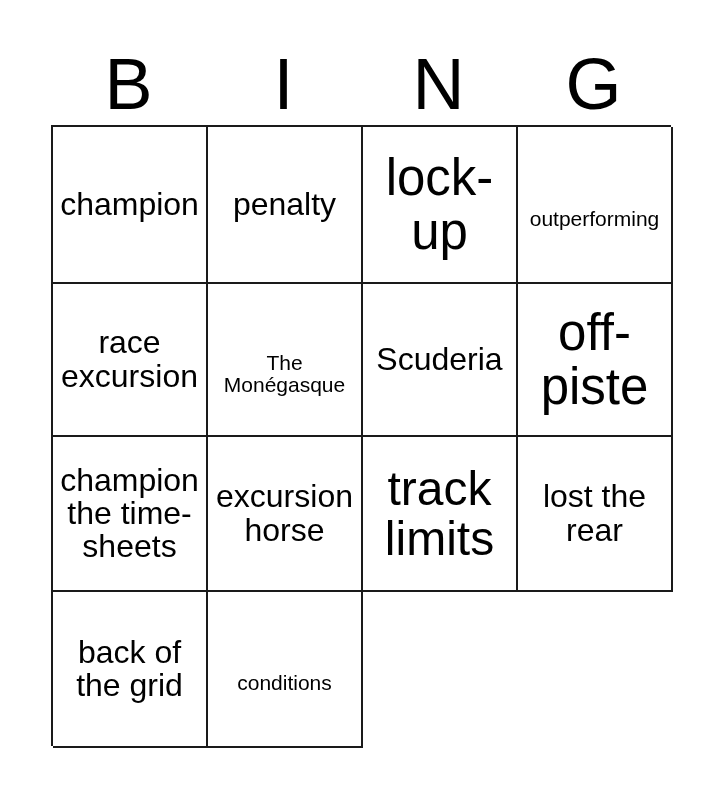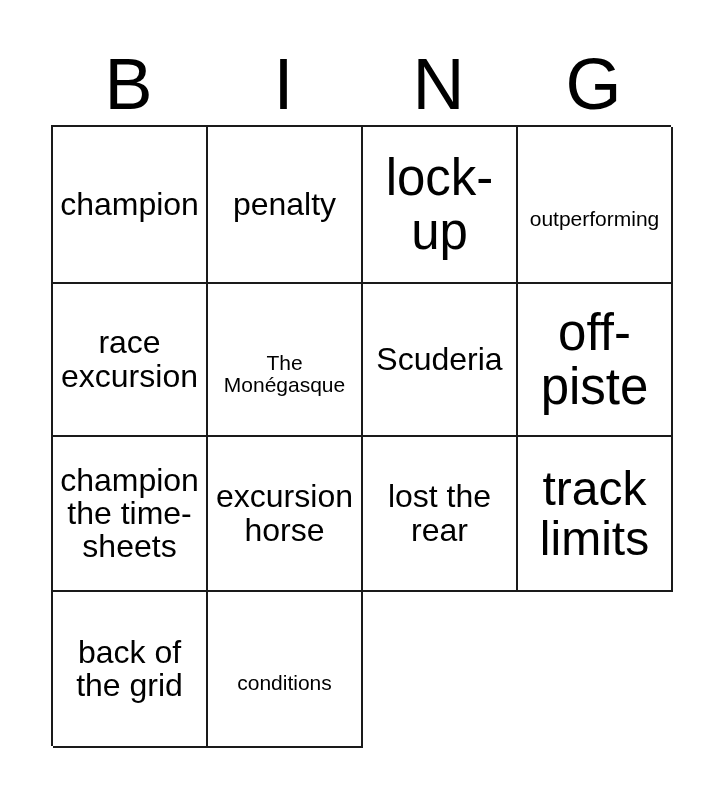--- a/index.html
+++ b/index.html
@@ -127,25 +127,25 @@
       <span class="cell-text fs-xl">off-piste</span>
     </div>
 
     <div class="cell">
       <span class="cell-text fs-md">champion the time-sheets</span>
     </div>
     <div class="cell">
       <span class="cell-text fs-md">excursion horse</span>
     </div>
     <div class="cell">
-      <span class="cell-text fs-md">lost the rear</span>
+      <span class="cell-text fs-xxl">track limits</span>
     </div>
 
     <div class="cell">
-      <span class="cell-text fs-xxl">track limits</span>
+      <span class="cell-text fs-md">lost the rear</span>
     </div>
     <div class="cell">
       <span class="cell-text fs-md">back of the grid</span>
     </div>
     <div class="cell">
       <span class="cell-text fs-xs">conditions</span>
     </div>
 
   </div>
 </div>

